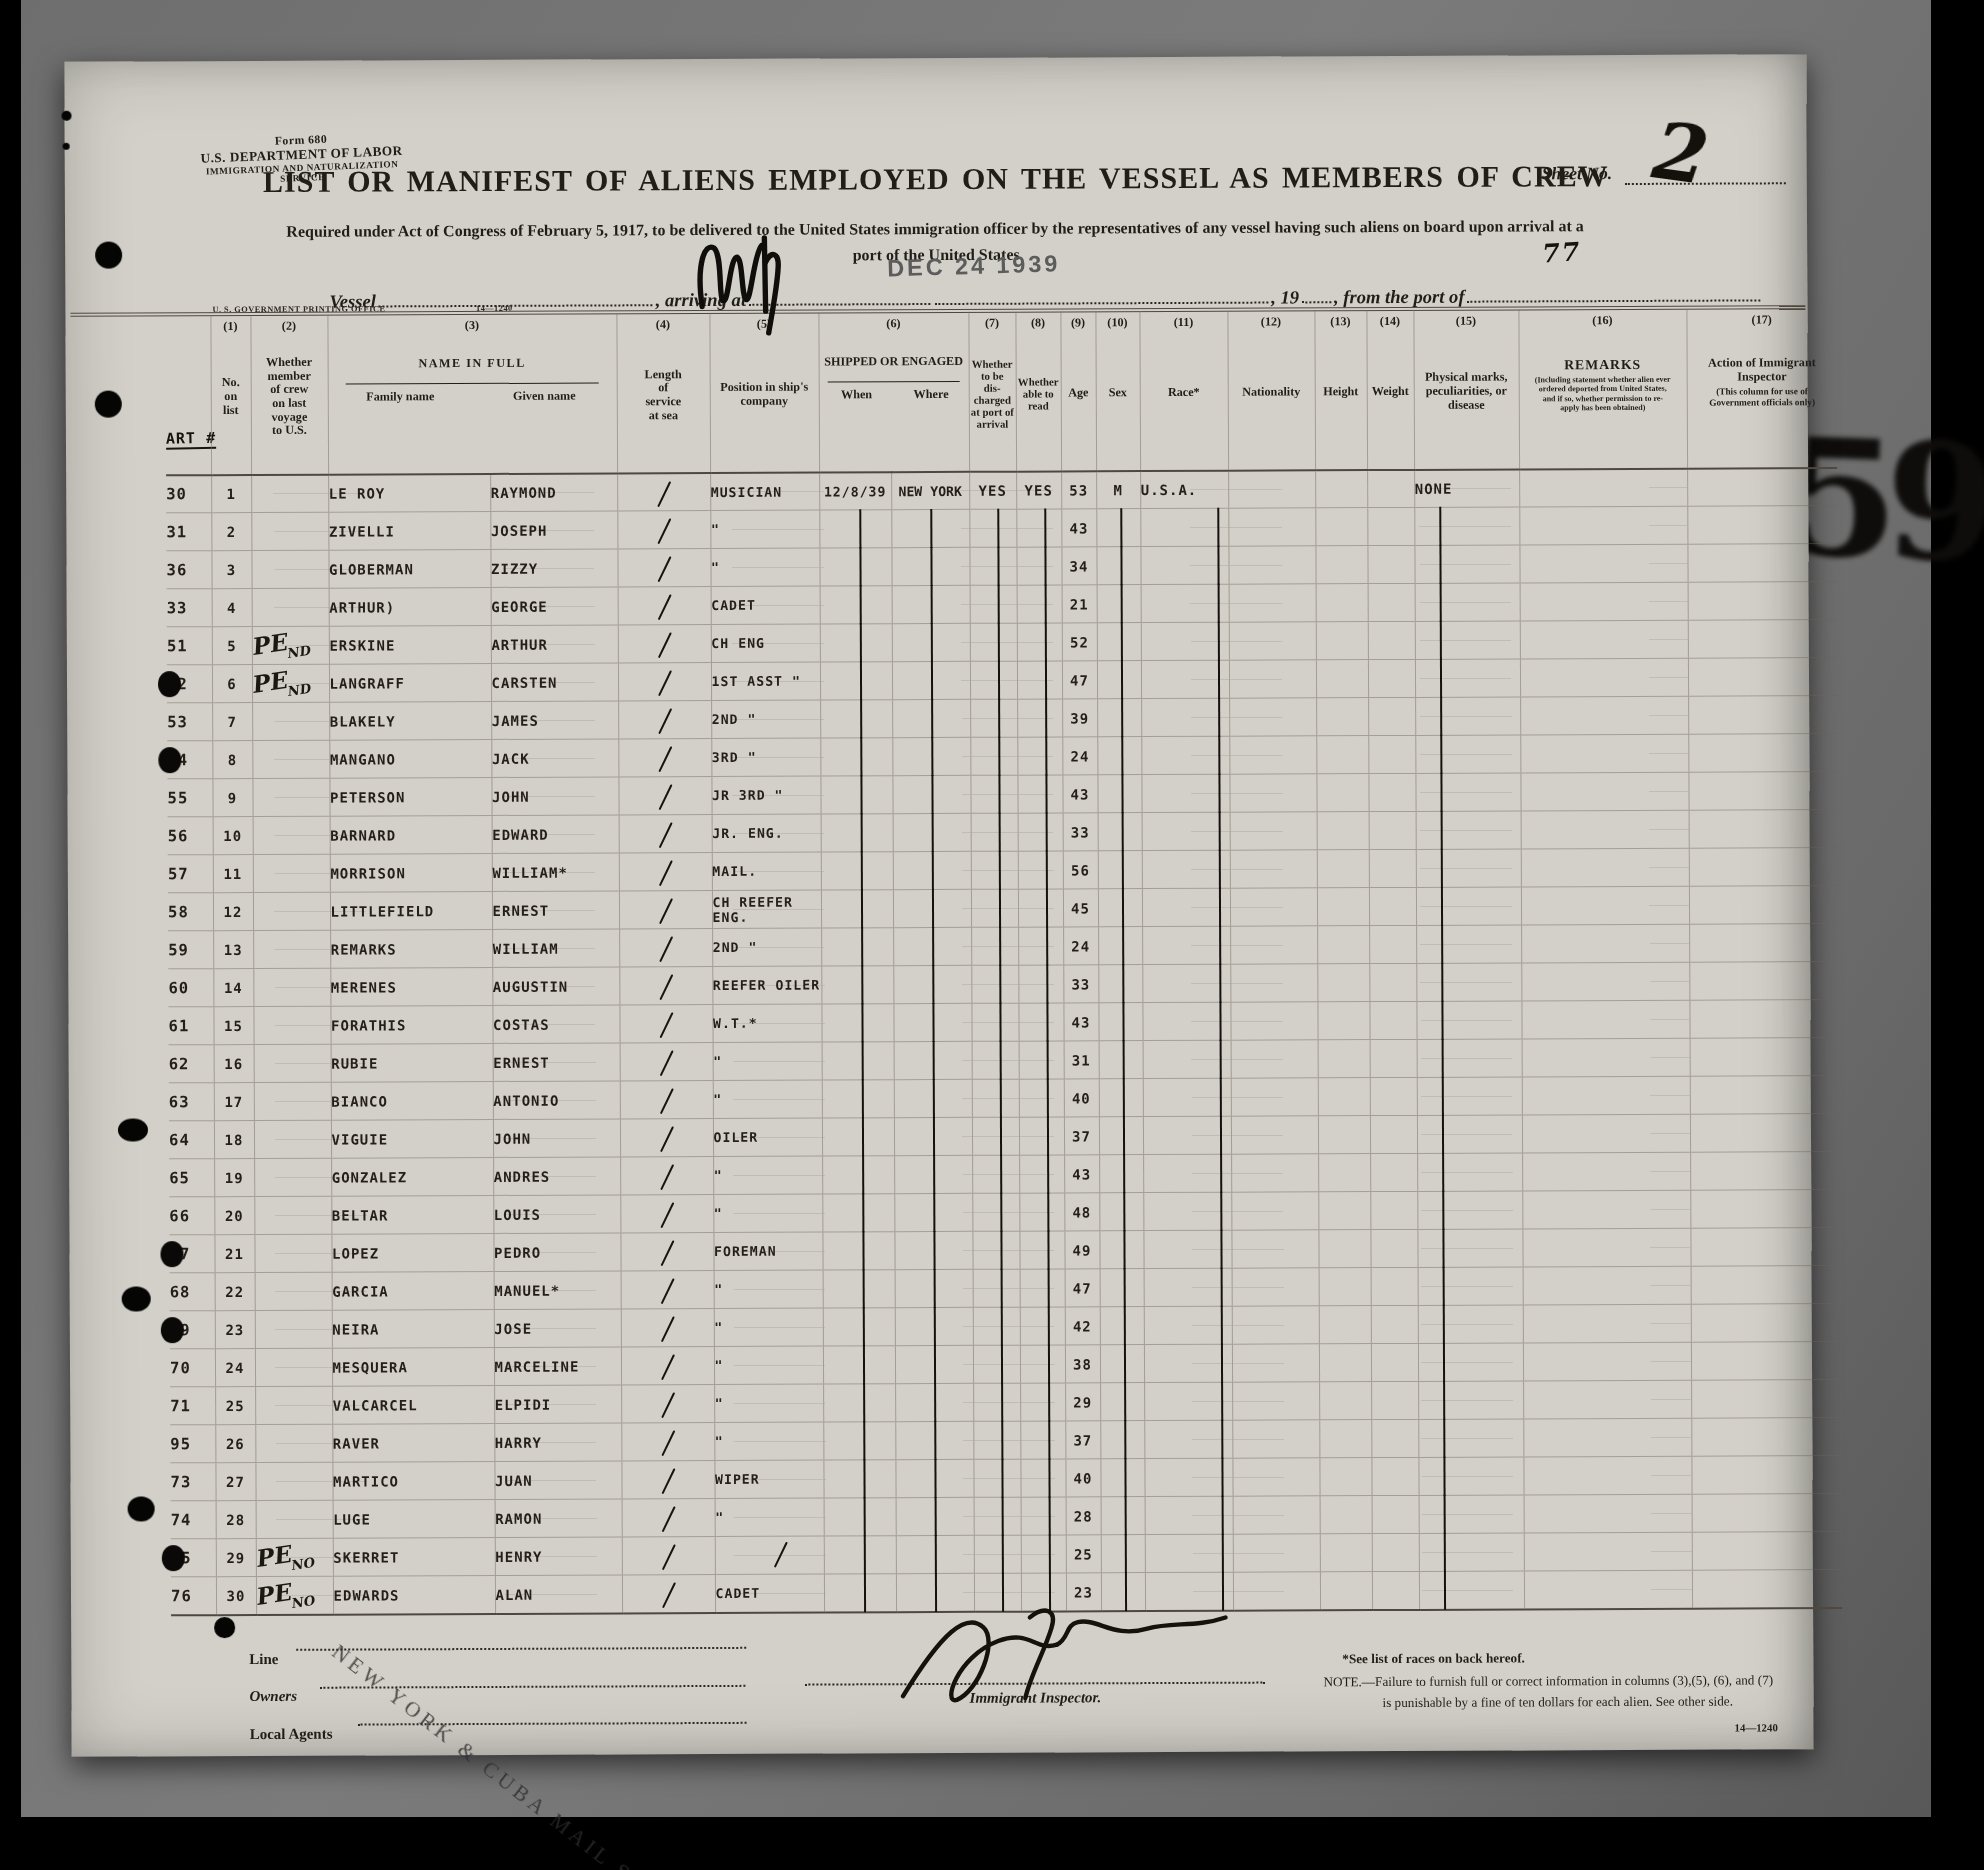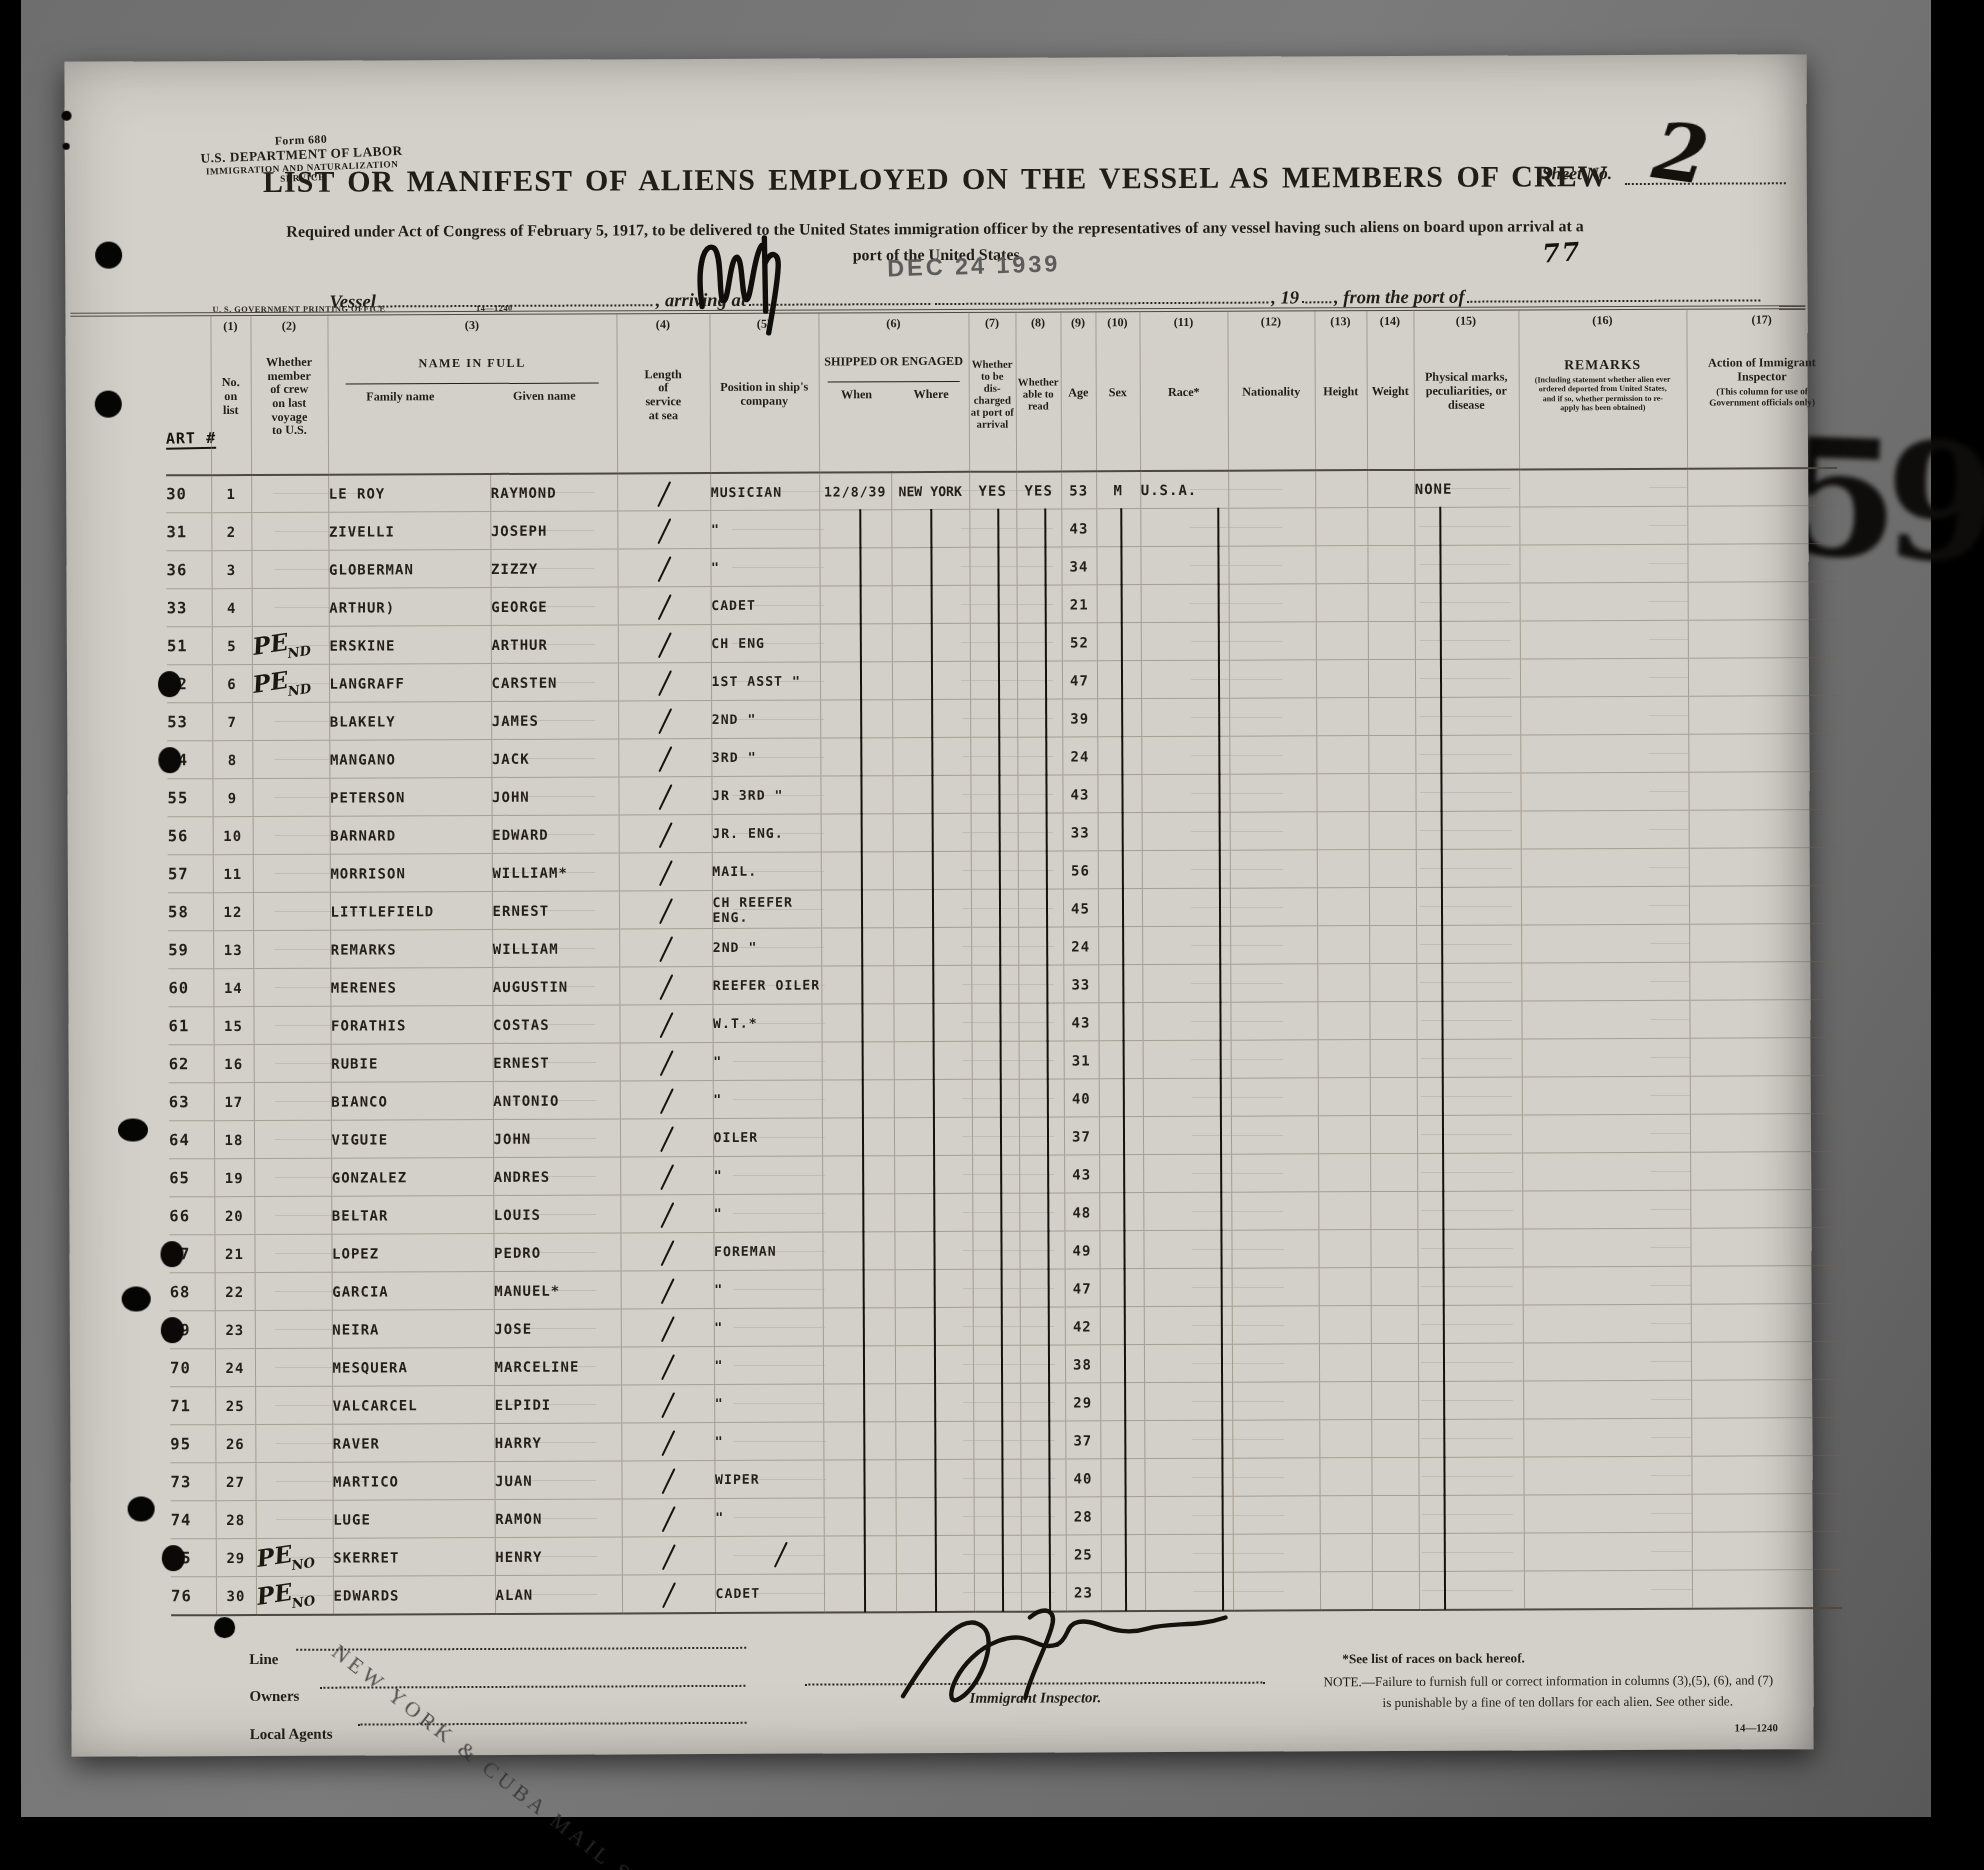--- a/index.html
+++ b/index.html
@@ -1449,21 +1449,21 @@
             <i class="vl" style="left: 24%;"></i>
           </td>
           <td class="c-rem"></td>
           <td class="c-act"></td>
         </tr>
       </tbody>
   </table>
 
   <span class="f-label" style="left:178px;top:1590px;">Line</span>
   <span class="f-dots" style="left:225px;top:1588px;width:450px;"></span>
-  <span class="f-label" style="left:178px;top:1627px;">Owners</span>
+  <span class="f-label" style="left:178px;top:1627px;font-style:italic;">Owners</span>
   <span class="f-dots" style="left:249px;top:1626px;width:425px;"></span>
   <span class="f-label" style="left:178px;top:1665px;">Local Agents</span>
   <span class="f-dots" style="left:286px;top:1663px;width:389px;"></span>
 
   <div id="company-stamp">NEW YORK &amp; CUBA MAIL S. S. CO.</div>
 
   <svg id="signature" width="362" height="108" viewBox="0 0 740 220">
     <g fill="none" stroke="#15120e" stroke-width="9" stroke-linecap="round">
       <path d="M40,200 C120,70 170,28 205,60 C235,88 195,190 150,208 C120,218 150,120 235,88 C300,64 310,110 355,96"></path>
       <path d="M300,40 C330,16 356,24 344,62 C330,108 300,160 290,205"></path>

